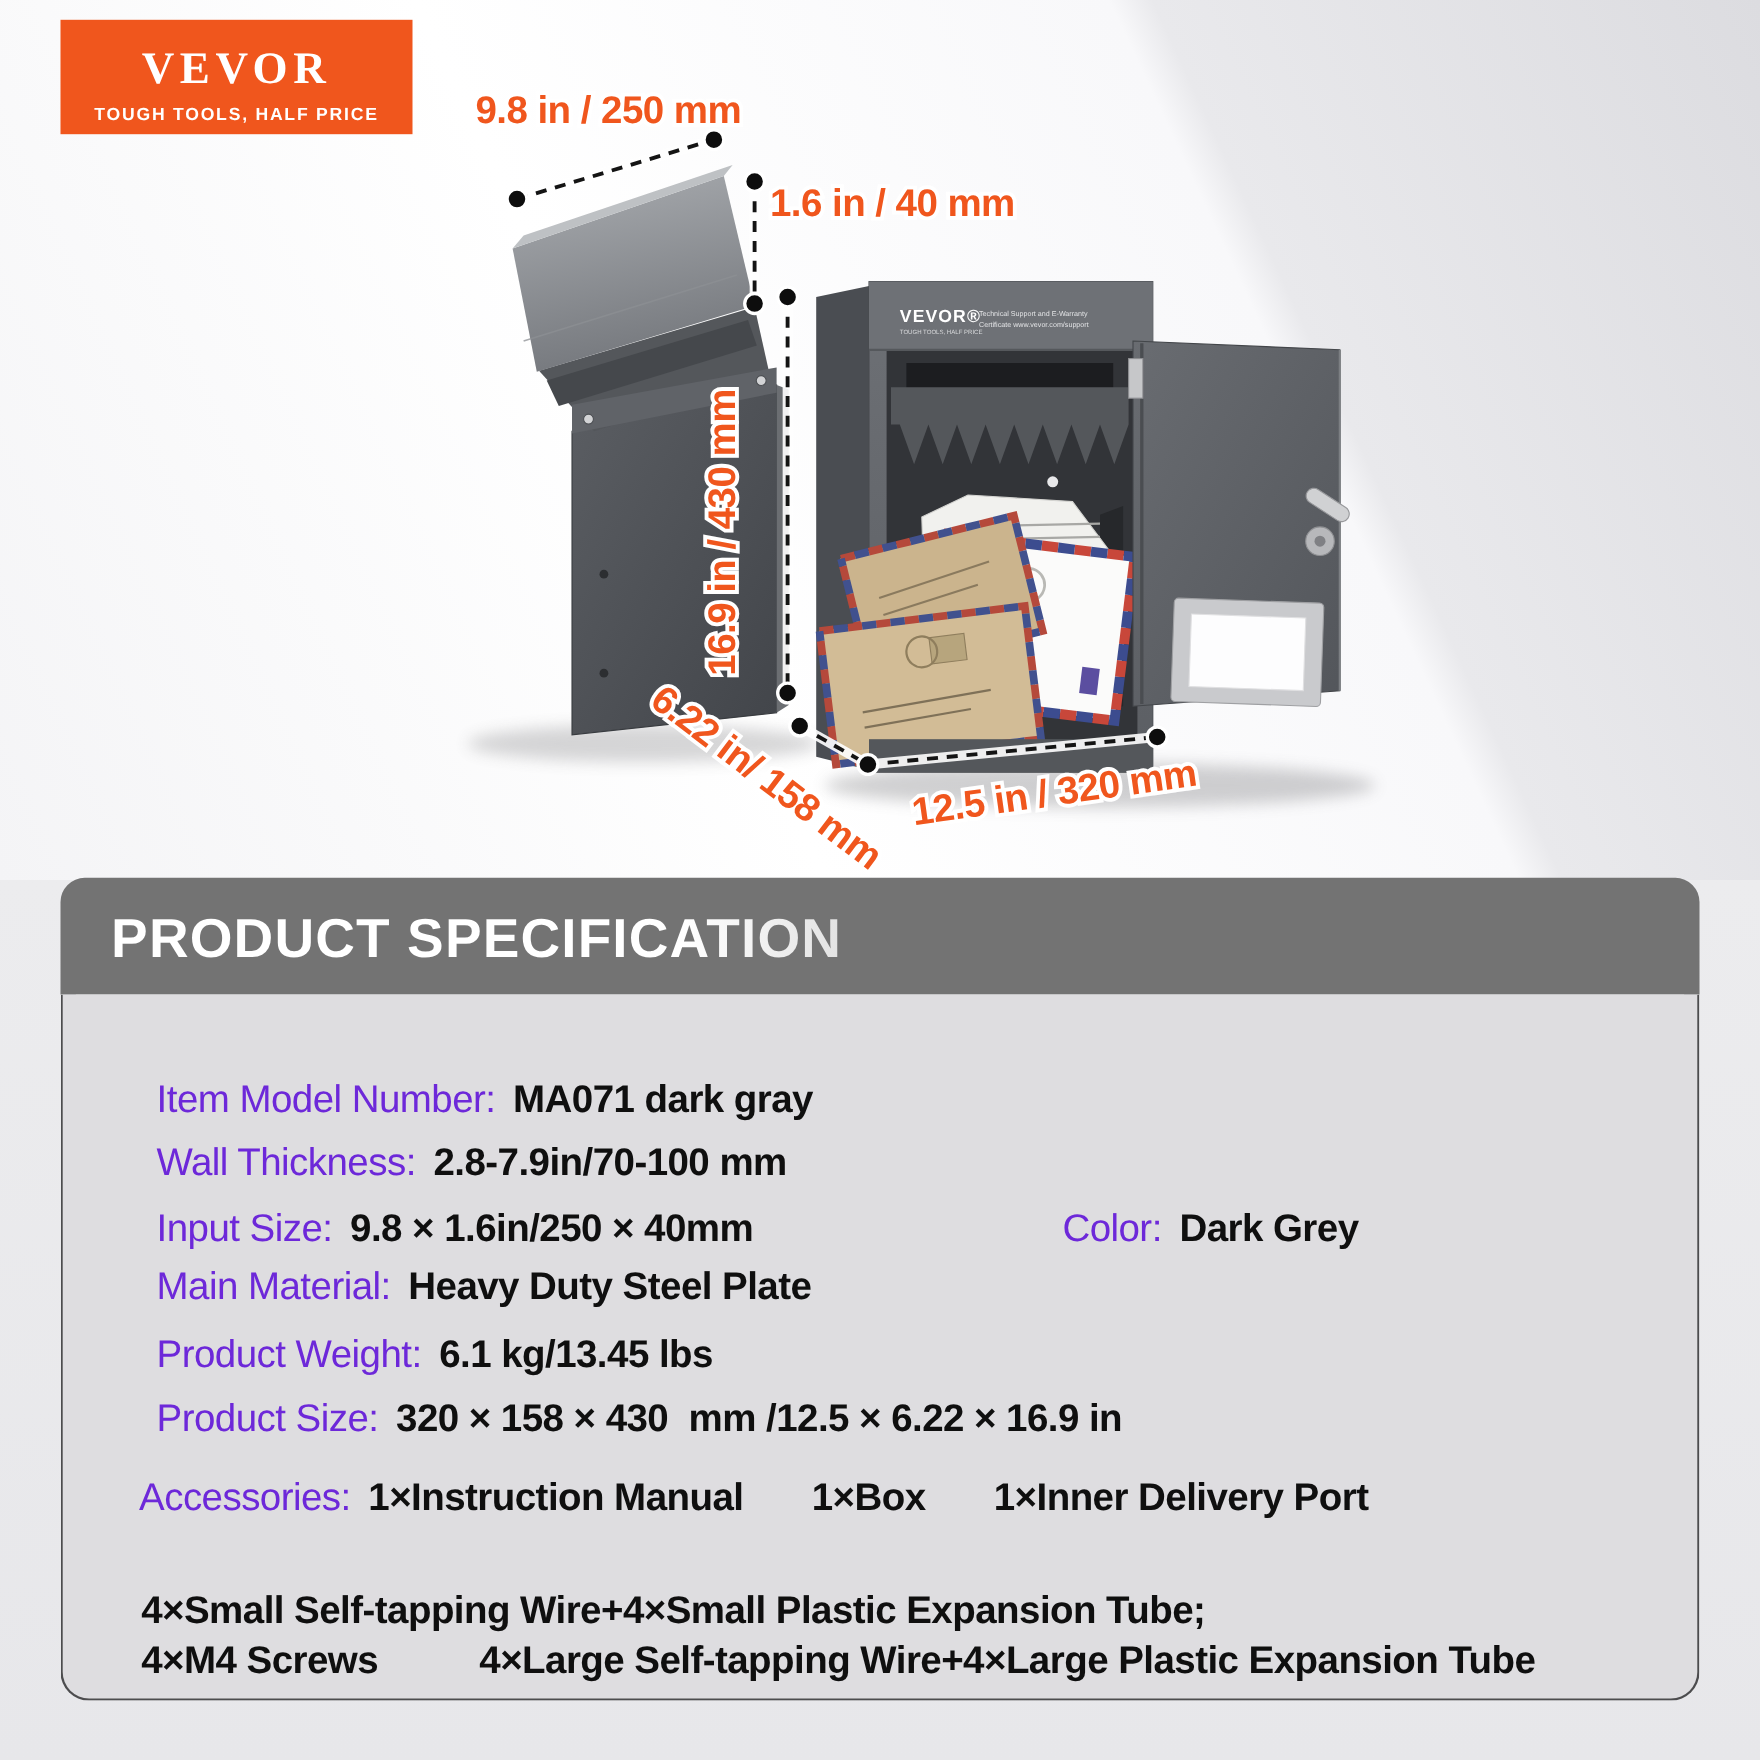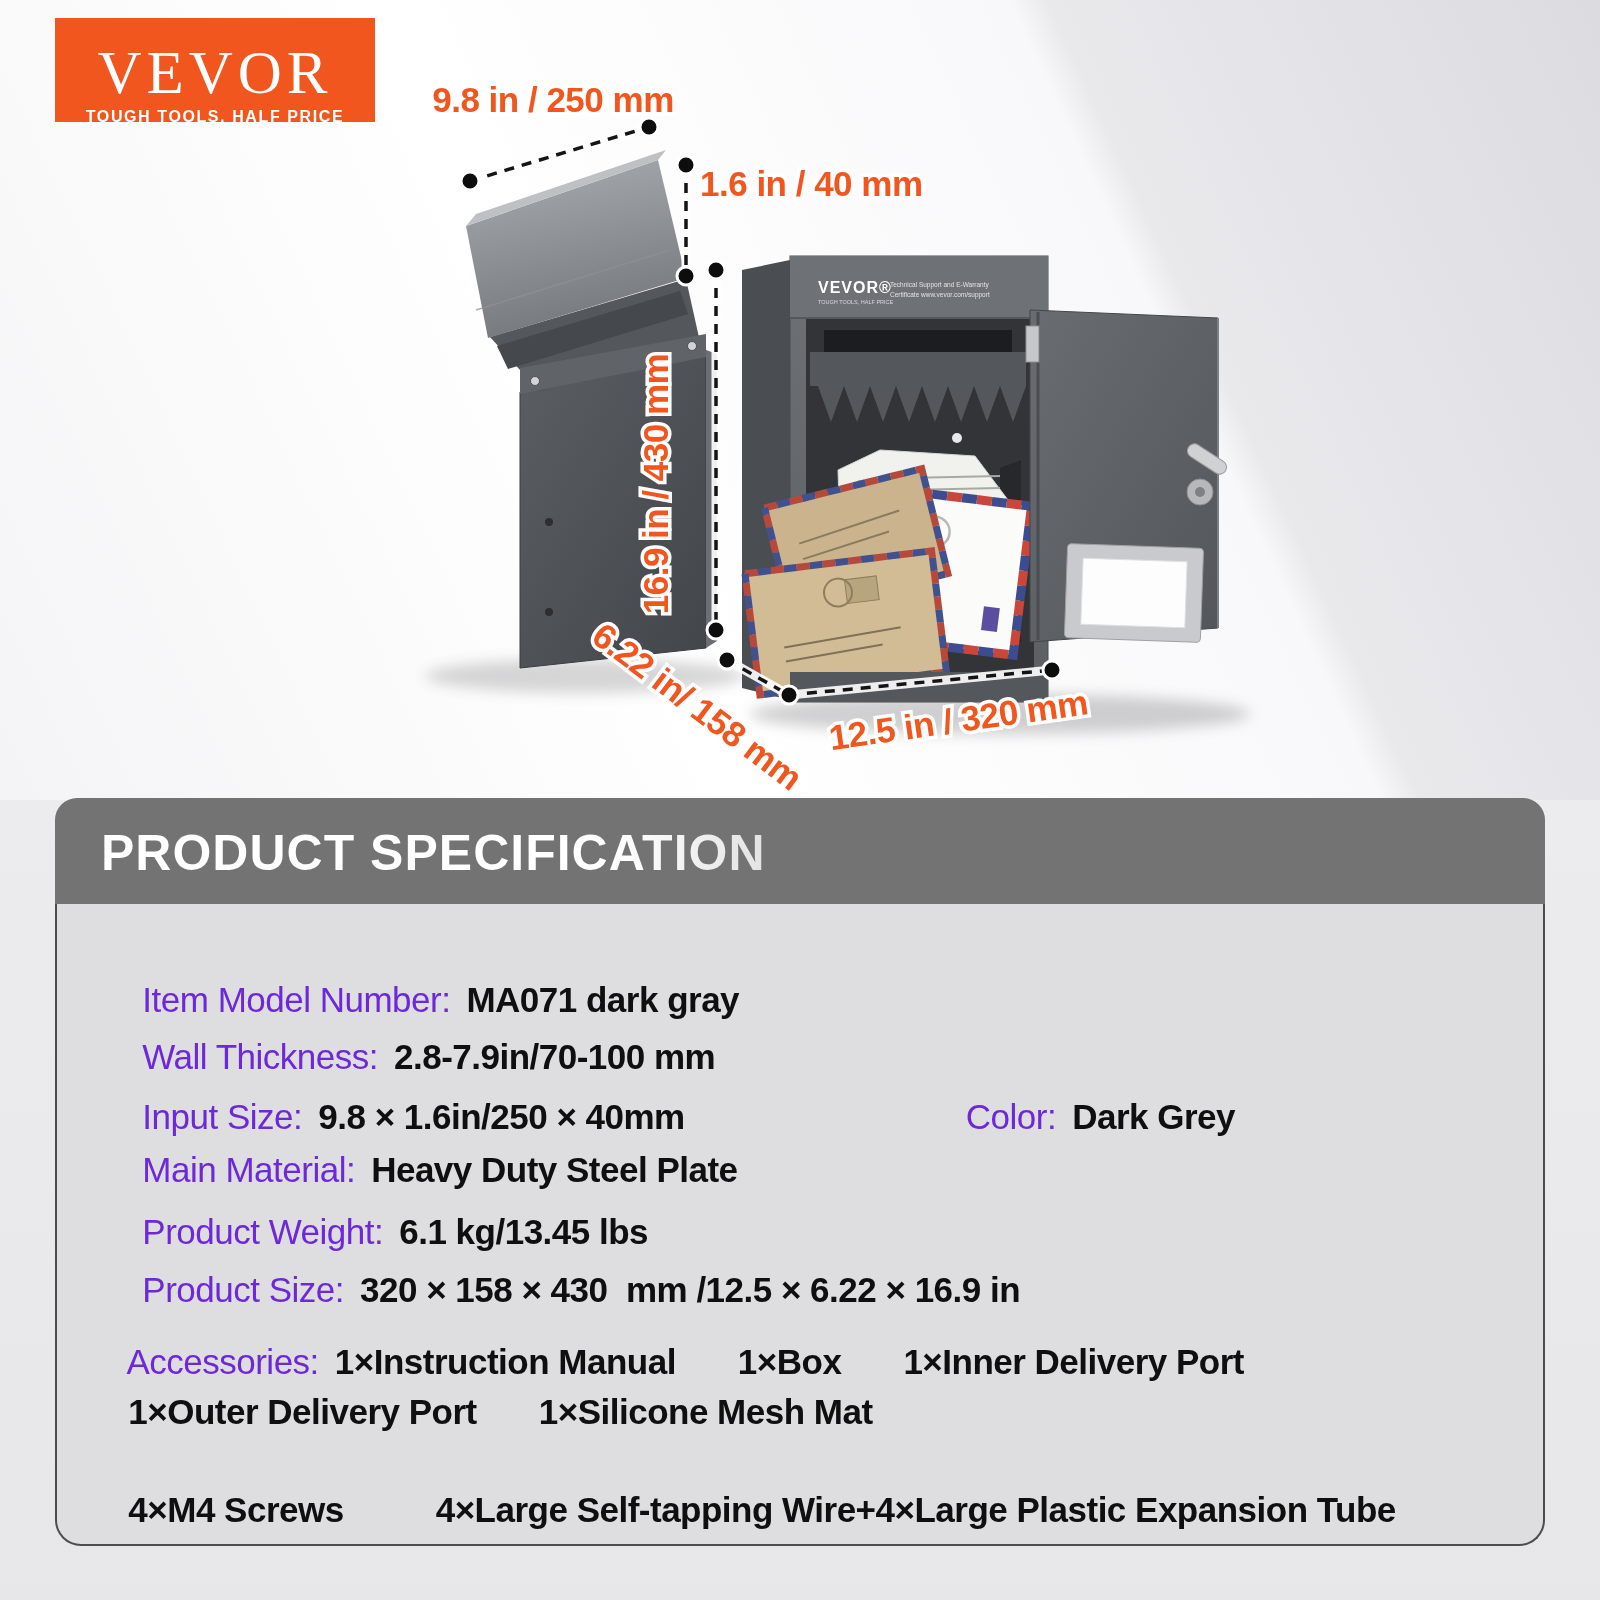--- a/index.html
+++ b/index.html
@@ -5,22 +5,22 @@
   html,body{margin:0;padding:0;}
   body{width:1600px;height:1600px;font-family:"Liberation Sans",sans-serif;background:#eeeef0;}
   .canvas{position:relative;width:1600px;height:1600px;overflow:hidden;}
   .hero-bg{position:absolute;left:0;top:0;width:1600px;height:800px;
     background:linear-gradient(245deg,#dcdce0 0%,#e9e9ec 28%,#f8f8fa 30%,#ffffff 62%,#f4f4f6 100%);}
   .below-bg{position:absolute;left:0;top:800px;width:1600px;height:800px;
     background:linear-gradient(180deg,#ececee 0%,#e7e7ea 100%);}
 
   
   .logo{position:absolute;left:55px;top:18px;width:320px;height:104px;background:#F0561D;text-align:center;}
-  .logo-name{font-family:"Liberation Serif",serif;font-weight:400;font-size:61px;line-height:64px;
-    letter-spacing:5px;color:#ffffff;margin-top:23px;}
+  .logo-name{font-family:"Liberation Serif",serif;font-weight:700;font-size:41px;line-height:64px;
+    letter-spacing:5px;color:#ffffff;margin-top:11px;}
   .logo-tag{font-family:"Liberation Sans",sans-serif;font-weight:700;font-size:16px;letter-spacing:1.6px;
     color:#ffffff;margin-top:3px;}
 
   svg text{font-family:"Liberation Sans",sans-serif;}
   .dim-label{font-weight:700;font-size:35px;fill:#F0561D;stroke:#ffffff;stroke-width:7px;
     paint-order:stroke;letter-spacing:-0.5px;}
 
   
   .banner{position:absolute;left:55px;top:798px;width:1490px;height:106px;background:#737373;
     border-radius:22px 22px 0 0;}
@@ -239,20 +239,20 @@
     </div>
     <div class="row r5">
       <span class="lbl">Product Weight:</span><span class="val">6.1 kg/13.45 lbs</span>
     </div>
     <div class="row r6">
       <span class="lbl">Product Size:</span><span class="val">320 × 158 × 430  mm /12.5 × 6.22 × 16.9 in</span>
     </div>
     <div class="row a1">
       <span class="lbl">Accessories:</span><span class="val">1×Instruction Manual</span><span class="val gap">1×Box</span><span class="val gap">1×Inner Delivery Port</span>
     </div>
-    <div class="row a2">
-      <span class="val">1×Outer Delivery Port</span><span class="val gap">1×Silicone Mesh Mat</span>
+    <div class="row a3">
+      <span class="val">4×Small Self-tapping Wire+4×Small Plastic Expansion Tube;</span>
     </div>
     <div class="row a4">
       <span class="val">4×M4 Screws</span><span class="val gap-wide">4×Large Self-tapping Wire+4×Large Plastic Expansion Tube</span>
     </div>
   </div>
 </div>
 
 </body></html>

